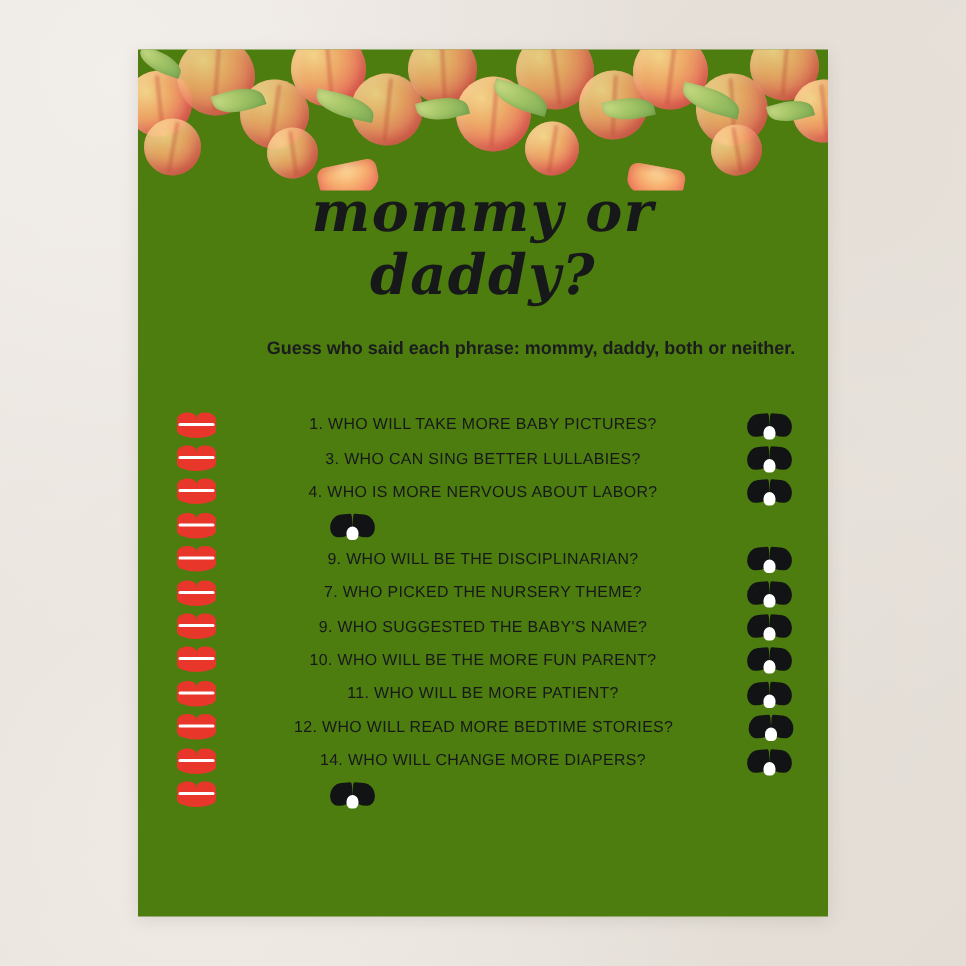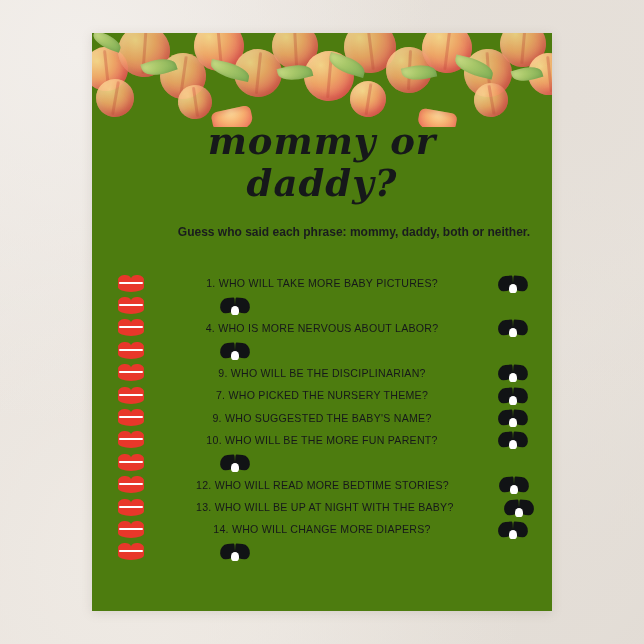--- a/index.html
+++ b/index.html
@@ -327,20 +327,21 @@
       </div>
       <div class="row">
         <div class="lips-cell">
           <div class="lips">
             <div class="upper-l"></div>
             <div class="upper-r"></div>
             <div class="lower"></div>
             <div class="gap"></div>
           </div>
         </div>
+        <div class="q-cell">3. WHO CAN SING BETTER LULLABIES?</div>
         <div class="mous-cell">
           <div class="mous">
             <div class="half left"></div>
             <div class="half right"></div>
             <div class="notch"></div>
           </div>
         </div>
       </div>
       <div class="row">
         <div class="lips-cell">
@@ -451,20 +452,21 @@
       </div>
       <div class="row">
         <div class="lips-cell">
           <div class="lips">
             <div class="upper-l"></div>
             <div class="upper-r"></div>
             <div class="lower"></div>
             <div class="gap"></div>
           </div>
         </div>
+        <div class="q-cell">11. WHO WILL BE MORE PATIENT?</div>
         <div class="mous-cell">
           <div class="mous">
             <div class="half left"></div>
             <div class="half right"></div>
             <div class="notch"></div>
           </div>
         </div>
       </div>
       <div class="row">
         <div class="lips-cell">
@@ -486,38 +488,20 @@
       </div>
       <div class="row">
         <div class="lips-cell">
           <div class="lips">
             <div class="upper-l"></div>
             <div class="upper-r"></div>
             <div class="lower"></div>
             <div class="gap"></div>
           </div>
         </div>
-        <div class="q-cell">13. WHO WILL BE UP AT NIGHT WITH THE BABY?</div>
-        <div class="mous-cell">
-          <div class="mous">
-            <div class="half left"></div>
-            <div class="half right"></div>
-            <div class="notch"></div>
-          </div>
-        </div>
-      </div>
-      <div class="row">
-        <div class="lips-cell">
-          <div class="lips">
-            <div class="upper-l"></div>
-            <div class="upper-r"></div>
-            <div class="lower"></div>
-            <div class="gap"></div>
-          </div>
-        </div>
         <div class="q-cell">14. WHO WILL CHANGE MORE DIAPERS?</div>
         <div class="mous-cell">
           <div class="mous">
             <div class="half left"></div>
             <div class="half right"></div>
             <div class="notch"></div>
           </div>
         </div>
       </div>
       <div class="row">

